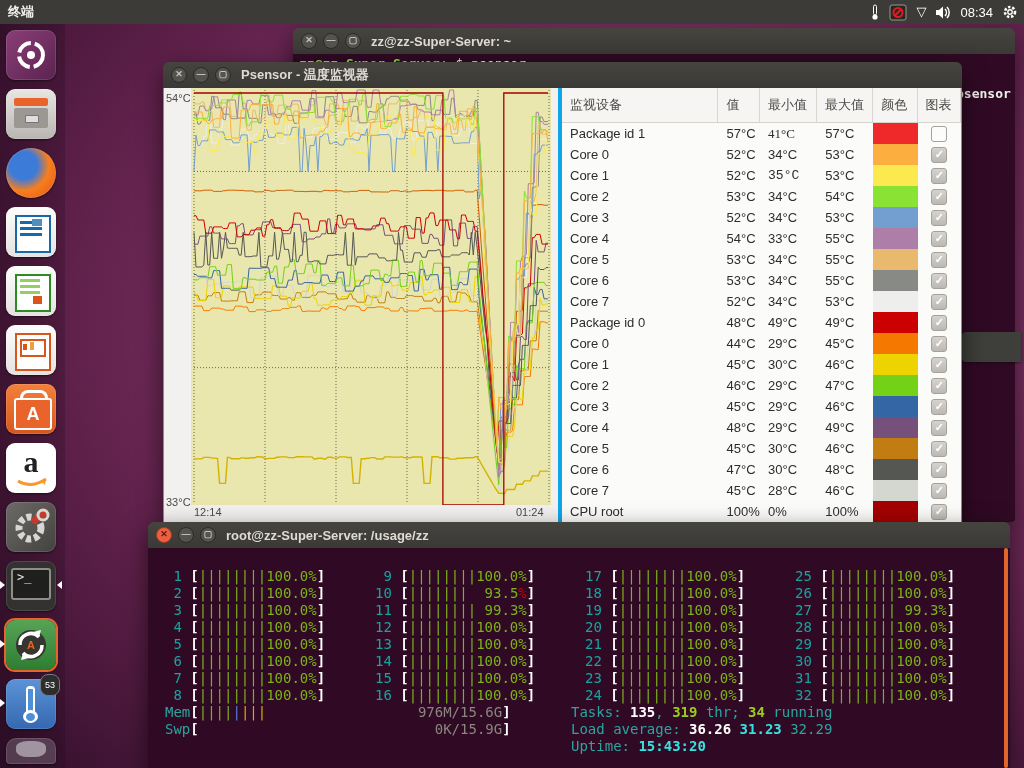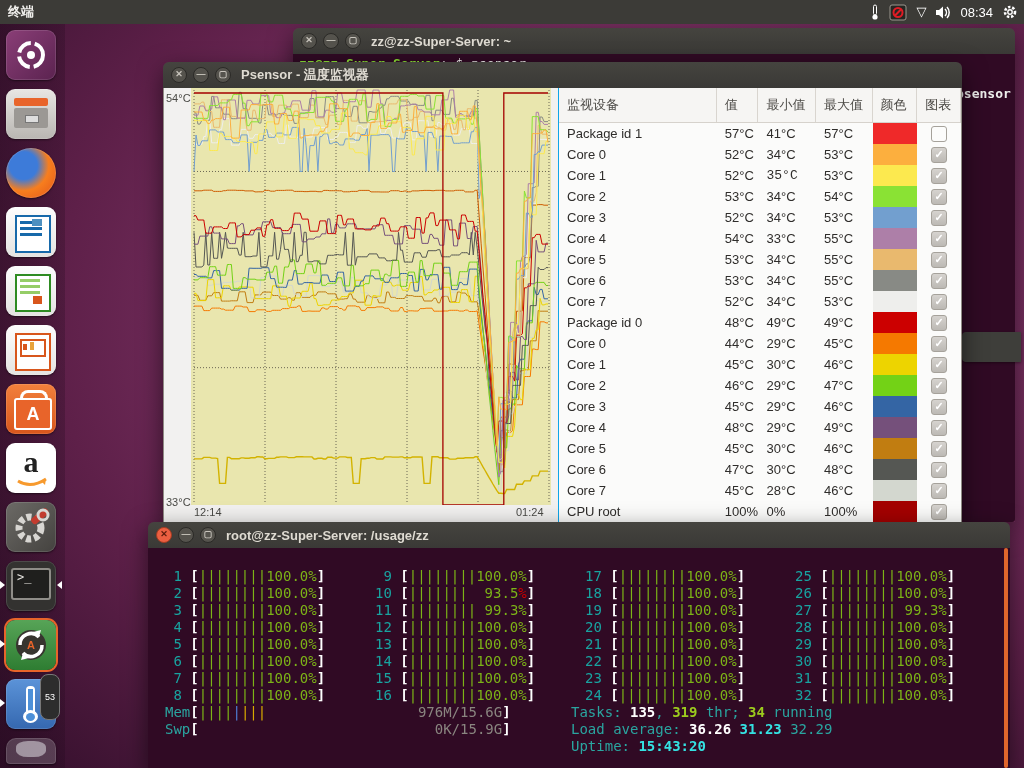--- a/index.html
+++ b/index.html
@@ -16,42 +16,42 @@
   .netglyph{font-size:13px;color:#fff;line-height:24px;}
   
   .launcher{position:absolute;left:0;top:24px;width:65px;height:744px;
     background:linear-gradient(90deg,rgba(30,8,26,.45),rgba(30,8,26,.25));z-index:40;}
   .ltile{position:absolute;left:6px;width:50px;height:50px;border-radius:9px;
     box-shadow:0 1px 2px rgba(0,0,0,.5), inset 0 0 0 1px rgba(255,255,255,.12);}
   .ltile.hl{box-shadow:0 0 0 2px #e8642a, 0 1px 3px rgba(0,0,0,.6);}
   .pip{position:absolute;left:-6px;width:0;height:0;border:4px solid transparent;border-left:5px solid #fff;}
   .arrow-r{position:absolute;right:-6px;width:0;height:0;border:4px solid transparent;border-right:5px solid #fff;}
   .badge{position:absolute;right:-4px;top:-5px;background:#2d2d2d;color:#fff;border:1px solid #777;
-    border-radius:8px;font-size:9px;padding:16px 4px;line-height:12px;}
+    border-radius:8px;font-size:9px;padding:4px 4px;line-height:12px;}
   
   .win{position:absolute;border-radius:6px 6px 0 0;box-shadow:0 8px 24px rgba(0,0,0,.55);}
   .titlebar{height:26px;background:linear-gradient(#45443f,#3a3936);border-radius:6px 6px 0 0;
     display:flex;align-items:center;color:#dfdbd2;font-size:13px;font-weight:bold;}
   .wbtns{display:flex;gap:6px;margin:0 10px 0 8px;}
   .wbtn{width:14px;height:14px;border-radius:50%;background:#55534d;border:1px solid #2b2a27;
     color:#c8c4bc;font-size:9px;line-height:13px;text-align:center;}
   .wbtn.close-active{background:#ec5f41;border-color:#a33c22;color:#5c1c0c;}
   
   .bgterm{left:293px;top:28px;width:722px;height:494px;z-index:5;}
   .bgterm .content{position:relative;height:468px;background:#300a24;border-radius:0 0 3px 3px;overflow:hidden;}
   .termline{position:absolute;font-family:"DejaVu Sans Mono",monospace;font-size:13px;white-space:pre;}
   .pg{color:#8ae234;font-weight:bold}.pb{color:#729fcf;font-weight:bold}.pw{color:#eeeeec}
   .graybar{position:absolute;left:962px;top:332px;width:59px;height:30px;background:#3e3e3a;
     border-radius:4px 0 0 4px;z-index:18;box-shadow:0 1px 3px rgba(0,0,0,.4);}
   
   .psensor{left:163px;top:62px;width:799px;height:462px;z-index:20;}
   .psensor .content{position:relative;height:436px;background:#f2f1f0;border:1px solid #8f8b84;border-top:none;box-sizing:border-box;overflow:hidden;}
   .axis-label{position:absolute;font-size:11px;color:#4a4a46;}
   .plot{position:absolute;left:27px;top:0px;width:360px;height:417px;}
-  .ptable{position:absolute;left:394px;top:0;right:0;bottom:0;background:#fbfbfa;border-left:1px solid #0ea5e9;}
+  .ptable{position:absolute;left:394px;top:0;right:0;bottom:0;background:#fbfbfa;border-left:4px solid #0ea5e9;}
   .thead{display:flex;height:34px;border-bottom:1px solid #d6d2cc;background:#f6f5f3;}
   .th{font-size:13px;color:#4c4a46;display:flex;align-items:center;padding-left:8px;border-right:1px solid #d9d5cf;box-sizing:border-box;}
   .trow{display:flex;height:21px;align-items:center;font-size:13px;color:#2f2d2b;}
   .td{padding-left:8px;box-sizing:border-box;overflow:hidden;white-space:nowrap;}
   .swatch{height:21px;}
   .cbwrap{display:flex;justify-content:center;align-items:center;}
   .cb{width:14px;height:14px;border-radius:3px;border:1px solid #a6a29b;
       background:linear-gradient(#d6d3cf,#bcb9b4);color:#fff;font-size:11px;line-height:13px;text-align:center;font-weight:bold;}
   .cb.un{background:#fcfcfb;color:transparent;}
   
@@ -244,21 +244,21 @@
             <div class="th" style="width: 42px;">值</div>
             <div class="th" style="width: 58px;">最小值</div>
             <div class="th" style="width: 57px;">最大值</div>
             <div class="th" style="width: 45px;">颜色</div>
             <div class="th" style="width: 44px;">图表</div>
           </div>
         <div id="tbody">
             <div class="trow">
               <div class="td" style="width: 159px;">Package id 1</div>
               <div class="td" style="width: 42px;">57°C</div>
-              <div class="td" style="width: 58px;">41°C</div>
+              <div class="td" style="width: 58px; font-family: Liberation Serif, serif;">41°C</div>
               <div class="td" style="width: 57px;">57°C</div>
               <div class="swatch" style="width: 45px; background: rgb(239, 41, 41);"></div>
               <div class="cbwrap" style="width: 44px;">
                 <div class="cb un">✓</div>
               </div>
             </div>
             <div class="trow">
               <div class="td" style="width: 159px;">Core 0</div>
               <div class="td" style="width: 42px;">52°C</div>
               <div class="td" style="width: 58px;">34°C</div>

